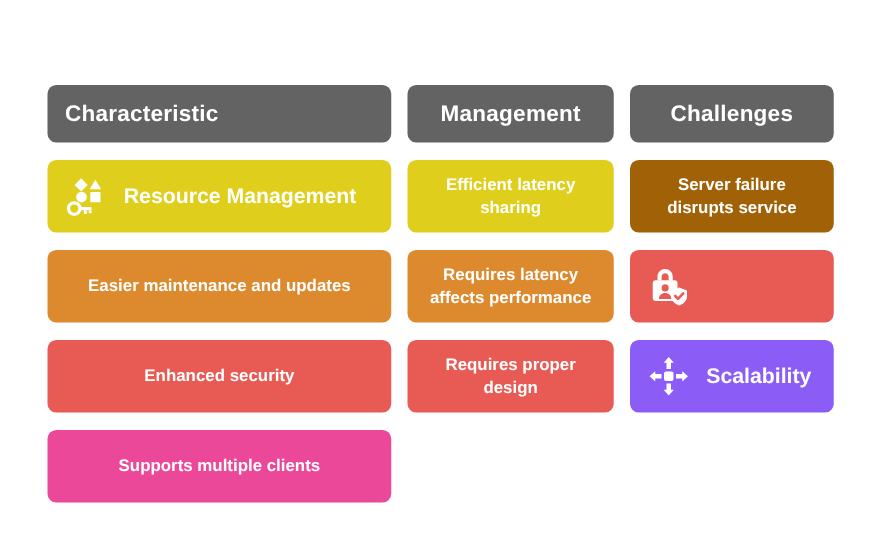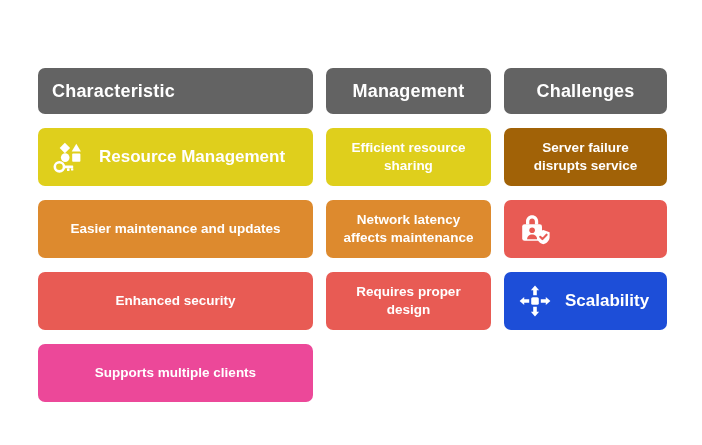--- a/index.html
+++ b/index.html
@@ -111,31 +111,31 @@
 
             <rect x="11.6" y="25.5" width="9.6" height="2.7" rx="0.6"></rect>
             <rect x="15.0" y="28.2" width="2.5" height="2.9" rx="0.5"></rect>
             <rect x="19.0" y="28.2" width="2.3" height="2.4" rx="0.5"></rect>
           </g>
         </svg>
       </span>
       <span class="char-label">Resource Management</span>
     </div>
     <div class="cell body" style="background:#DFCF1C">
-      <span>Efficient resource sharing</span>
+      <span>Efficient latency sharing</span>
     </div>
     <div class="cell body" style="background:#a16207">
       <span>Server failure disrupts service</span>
     </div>
 
     <div class="cell body" style="background:#DD8A2E">
       <span>Easier maintenance and updates</span>
     </div>
     <div class="cell body" style="background:#DD8A2E">
-      <span>Network latency affects maintenance</span>
+      <span>Requires latency affects performance</span>
     </div>
 
     <div class="cell body char-cell" style="background:#E85B54">
       <span class="icon-wrap">
         <svg viewBox="0 0 34 34" width="34" height="34" aria-hidden="true">
           <g fill="#ffffff">
 
             <path d="M8.0 12.4v-3.1c0-3.4 2.7-6.1 6.1-6.1s6.1 2.7 6.1 6.1v3.1h-3.3v-3.1c0-1.5-1.2-2.8-2.8-2.8s-2.8 1.2-2.8 2.8v3.1z"></path>
 
             <rect x="4.2" y="12.2" width="19.8" height="16.6" rx="2.4"></rect>
@@ -149,21 +149,21 @@
         </svg>
       </span>
     </div>
     <div class="cell body" style="background:#E85B54">
       <span>Enhanced security</span>
     </div>
     <div class="cell body" style="background:#E85B54">
       <span>Requires proper design</span>
     </div>
 
-    <div class="cell body char-cell" style="background:#1d4ed8">
+    <div class="cell body char-cell" style="background:#8b5cf6">
       <span class="icon-wrap">
         <svg viewBox="0 0 34 34" width="34" height="34" aria-hidden="true">
           <g fill="#ffffff">
 
             <rect x="13.2" y="13.2" width="7.6" height="7.6" rx="1.6"></rect>
 
             <path d="M17.0 1.6l4.1 4.6h-2.3v5.0h-3.6v-5.0h-2.3z"></path>
 
             <path d="M17.0 32.4l-4.1-4.6h2.3v-5.0h3.6v5.0h2.3z"></path>
 

